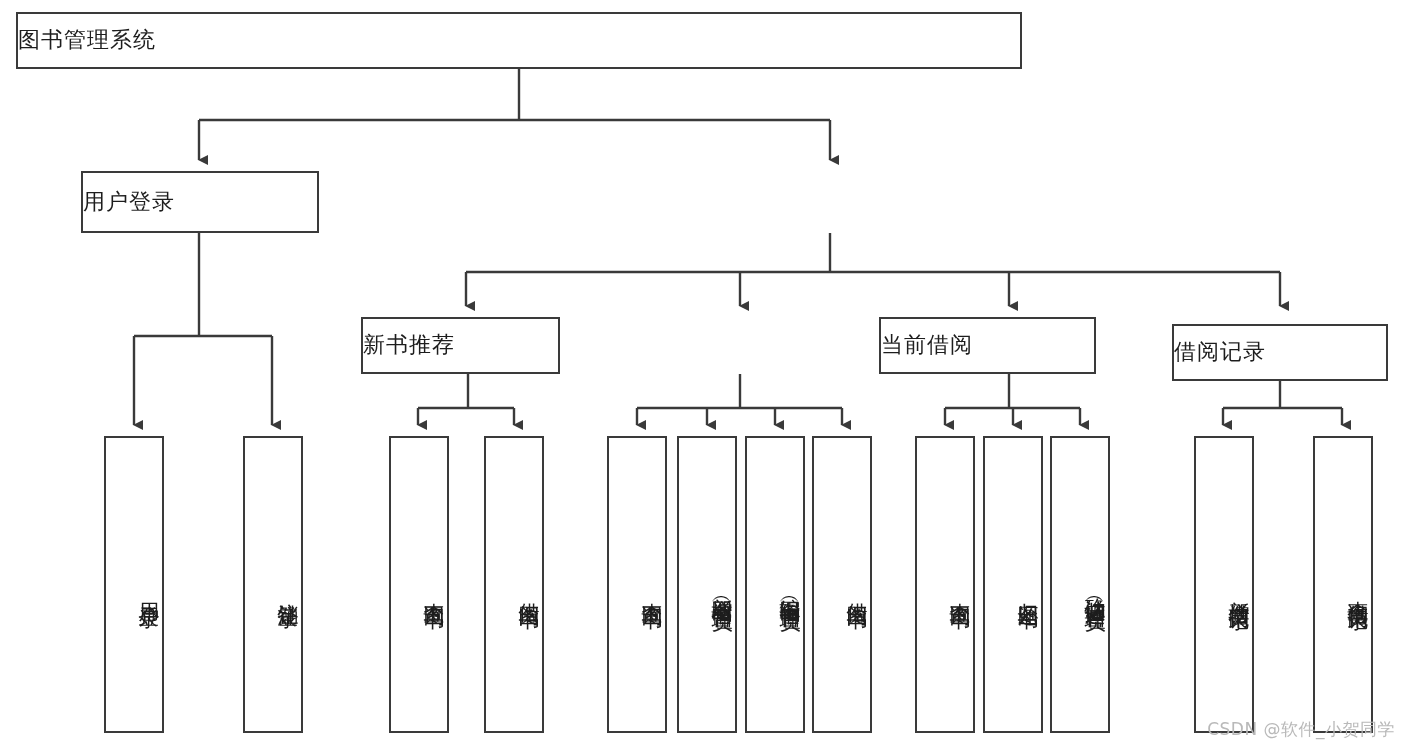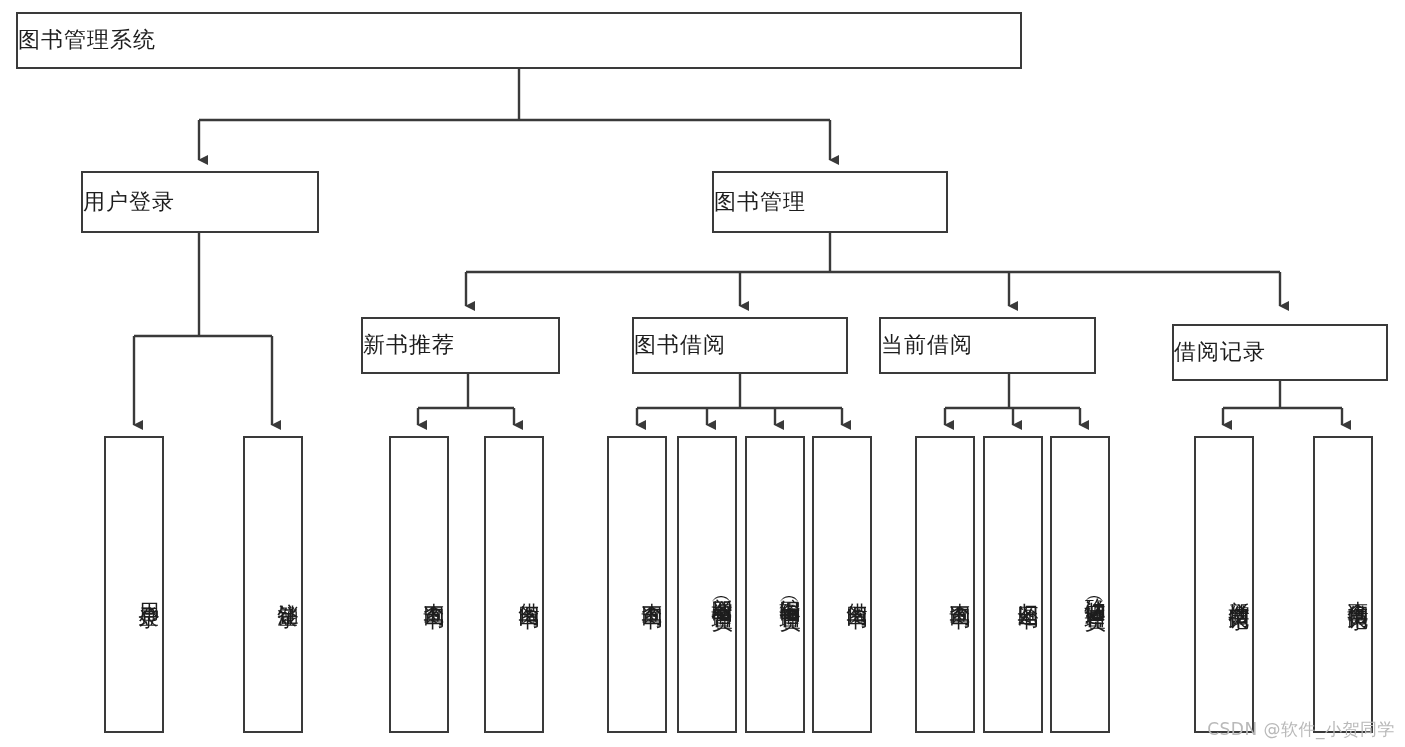--- a/index.html
+++ b/index.html
@@ -119,29 +119,23 @@
     </g>
   </svg>
 
   <div class="node horizontal" style="left:16px; top:12px; width:1006px; height:57px;">
     <span class="label">图书管理系统</span>
   </div>
 
   <div class="node horizontal" style="left:81px; top:171px; width:238px; height:62px;">
     <span class="label">用户登录</span>
   </div>
-  <div class="node horizontal" style="left:712px; top:171px; width:236px; height:62px;">
-    <span class="label">图书管理</span>
-  </div>
 
   <div class="node horizontal" style="left:361px; top:317px; width:199px; height:57px;">
     <span class="label">新书推荐</span>
-  </div>
-  <div class="node horizontal" style="left:632px; top:317px; width:216px; height:57px;">
-    <span class="label">图书借阅</span>
   </div>
   <div class="node horizontal" style="left:879px; top:317px; width:217px; height:57px;">
     <span class="label">当前借阅</span>
   </div>
   <div class="node horizontal" style="left:1172px; top:324px; width:216px; height:57px;">
     <span class="label">借阅记录</span>
   </div>
 
   <div class="node vertical" style="left:104px; top:436px; width:60px; height:297px;">
     <span class="label">用户登录</span>

